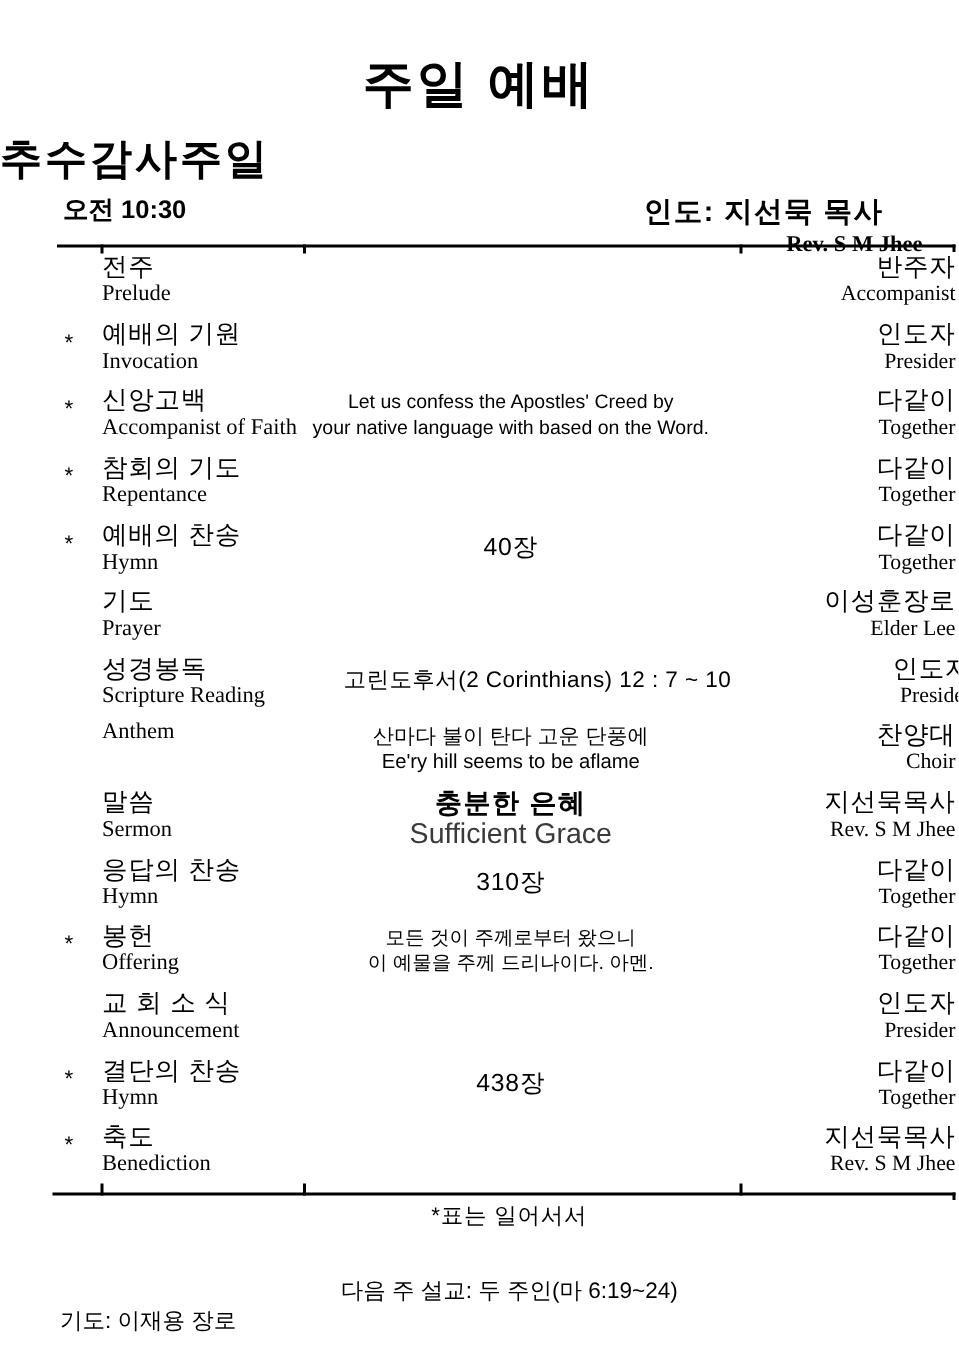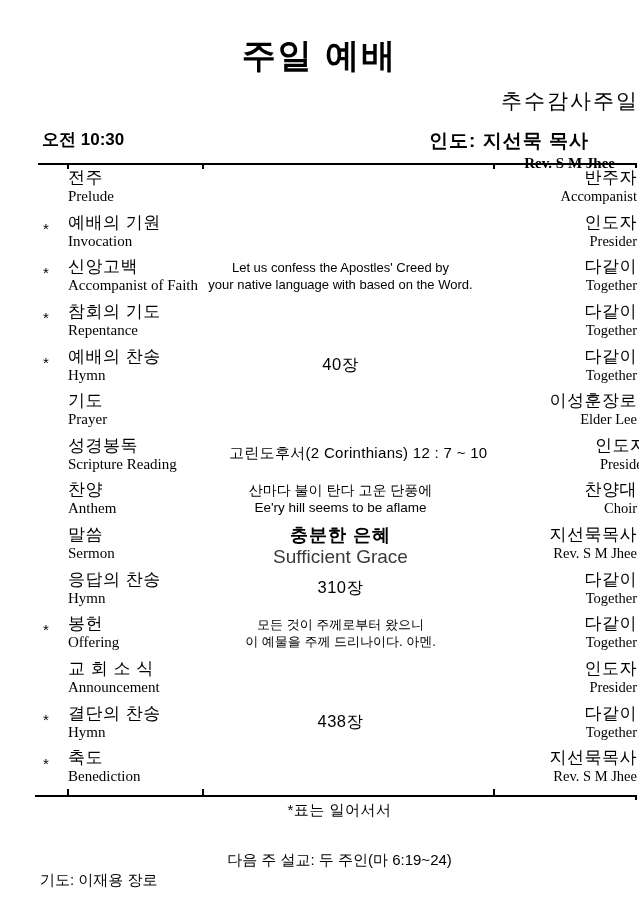--- a/index.html
+++ b/index.html
@@ -1,22 +1,22 @@
 <!DOCTYPE html>
 <html><head>
 <meta charset="utf-8">
 <style>
   html,body{margin:0;padding:0;background:#ffffff;}
   .page{position:relative;width:639px;height:914px;background:#ffffff;color:#000;
         font-family:"Liberation Sans",sans-serif;overflow:hidden;}
 
   .title{position:absolute;top:33px;left:0;width:100%;text-align:center;
          font-size:34px;font-weight:bold;letter-spacing:2px;}
-  .subtitle{position:absolute;top:87px;left:0;width:100%;text-align:right;
-         font-size:21px;font-weight:normal;letter-spacing:2px;}
+  .subtitle{position:absolute;top:87px;left:0;width:100%;text-align:left;
+         font-size:28px;font-weight:bold;letter-spacing:2px;}
   .time{position:absolute;top:128px;left:42px;font-size:17px;font-weight:bold;}
   .leader{position:absolute;top:128px;right:24px;text-align:right;}
   .leader-ko{font-size:19px;font-weight:bold;letter-spacing:1px;margin-right:26px;white-space:nowrap;}
   .leader-en{font-size:15px;font-weight:bold;font-family:"Liberation Serif",serif;margin-top:1px;}
 
   .rule{position:absolute;height:2px;background:#000;}
   .rule-top{top:163px;left:38px;width:599px;}
   .rule-bottom{top:795px;left:35px;width:602px;}
   .tick{position:absolute;width:1.5px;background:#000;}
 
@@ -160,21 +160,20 @@
           </div>
         </div>
         <div class="c-right">
           <div class="ko">인도자</div>
           <div class="en">Presider</div>
         </div>
       </div>
       <div class="srow">
         <div class="c-ast"></div>
         <div class="c-label">
-          <div class="ko">찬양</div>
           <div class="en">Anthem</div>
         </div>
         <div class="c-mid">
           <div class="mid mid-anthem">
             <div class="l0">산마다 불이 탄다 고운 단풍에</div>
             <div class="l1">Ee'ry hill seems to be aflame</div>
           </div>
         </div>
         <div class="c-right">
           <div class="ko">찬양대</div>

